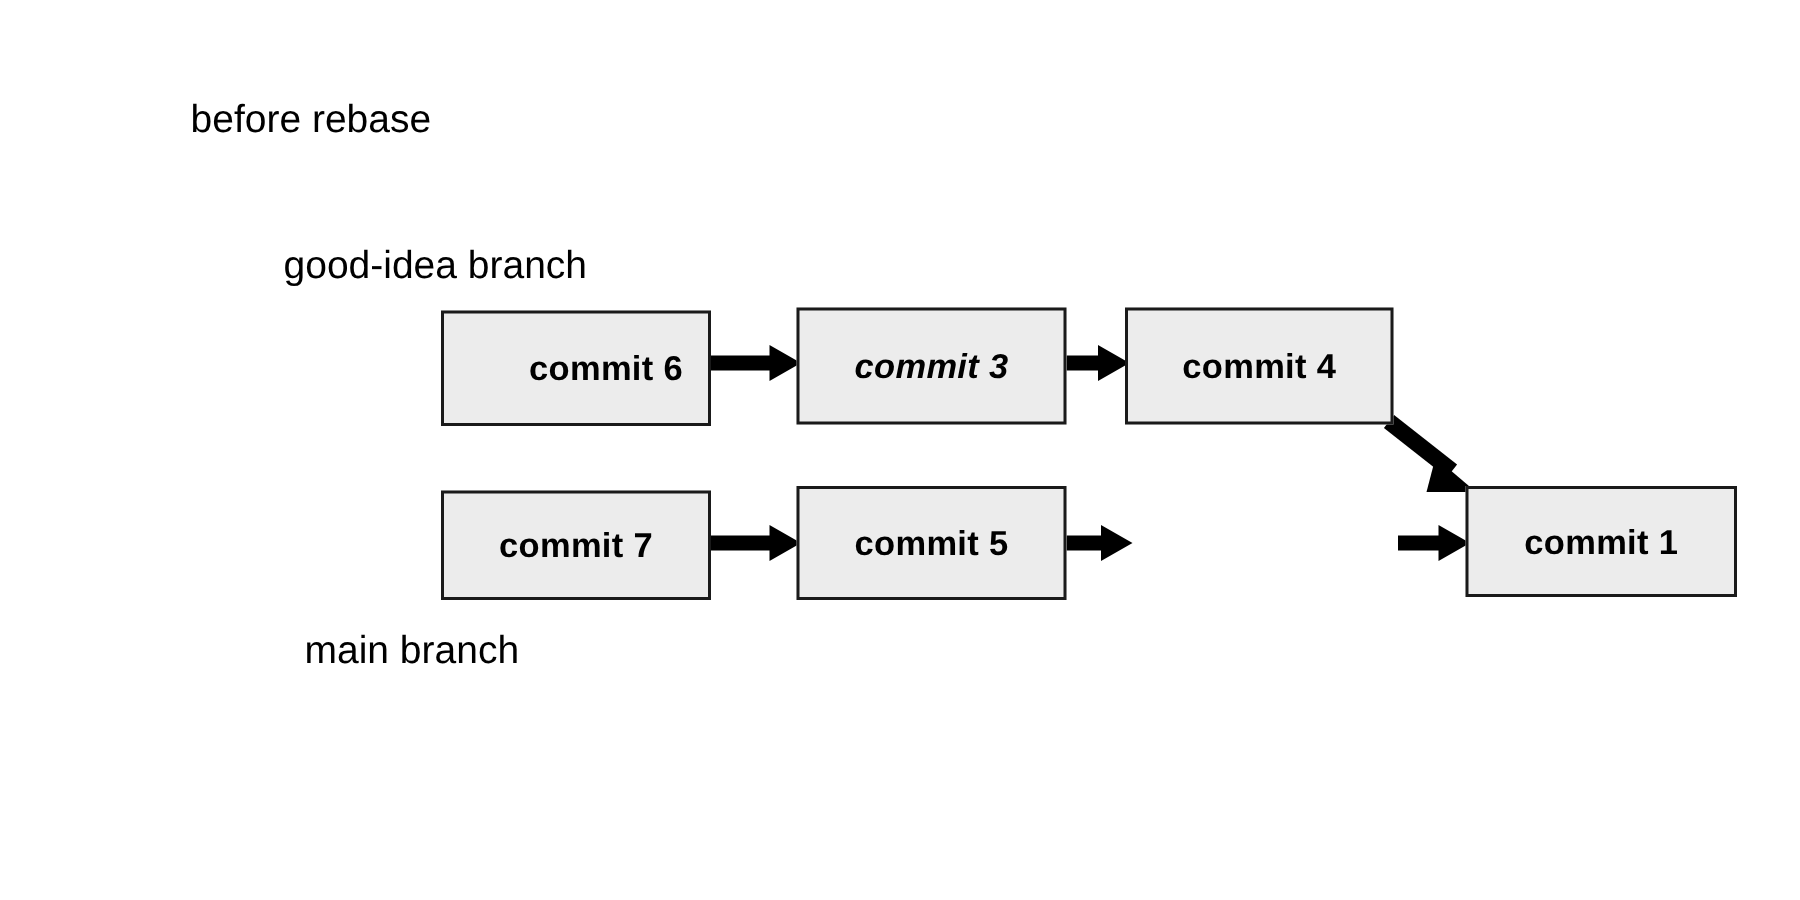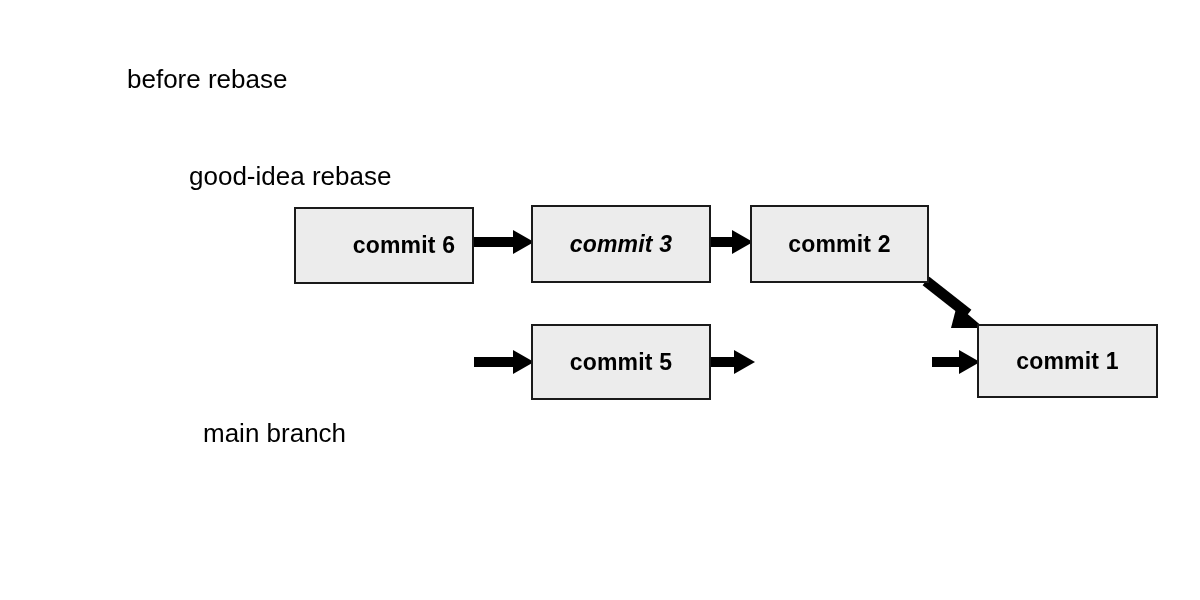--- a/index.html
+++ b/index.html
@@ -78,21 +78,21 @@
     pointer-events: none;
   }
 </style>
 </head>
 <body>
 
 <div id="diagram-root">
 
   <div class="label label-title">before rebase</div>
 
-  <div class="label label-good">good-idea rebase</div>
+  <div class="label label-good">good-idea branch</div>
 
   <div class="label label-main">main branch</div>
 
   <svg id="arrow-layer" viewBox="0 0 1200 600" width="1200" height="600">
 
     <g>
       <line x1="474" y1="242" x2="516" y2="242" stroke="#000000" stroke-width="10"></line>
       <polygon points="513,230 534,242 513,254" fill="#000000"></polygon>
     </g>
 
@@ -124,23 +124,26 @@
 
   <div class="commit-box box-c6">
     <span class="commit-label">commit 6</span>
   </div>
 
   <div class="commit-box box-c3">
     <span class="commit-label">commit 3</span>
   </div>
 
   <div class="commit-box box-c2">
-    <span class="commit-label">commit 2</span>
+    <span class="commit-label">commit 4</span>
   </div>
 
+  <div class="commit-box box-c7">
+    <span class="commit-label">commit 7</span>
+  </div>
 
   <div class="commit-box box-c5">
     <span class="commit-label">commit 5</span>
   </div>
 
 
   <div class="commit-box box-c1">
     <span class="commit-label">commit 1</span>
   </div>
 

